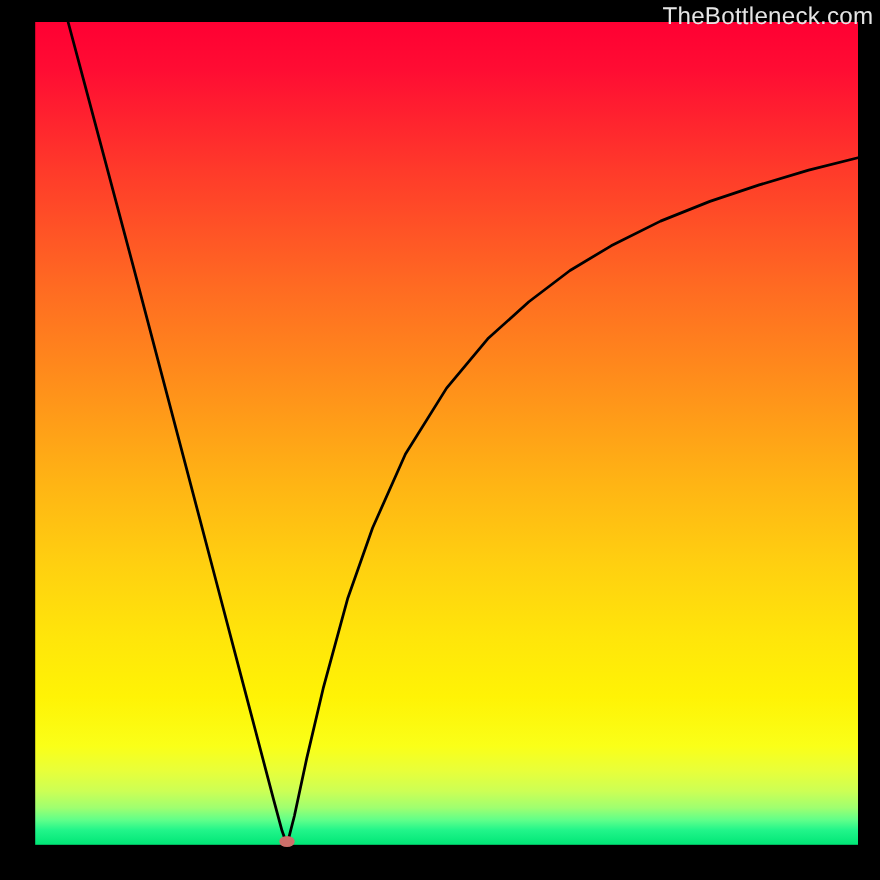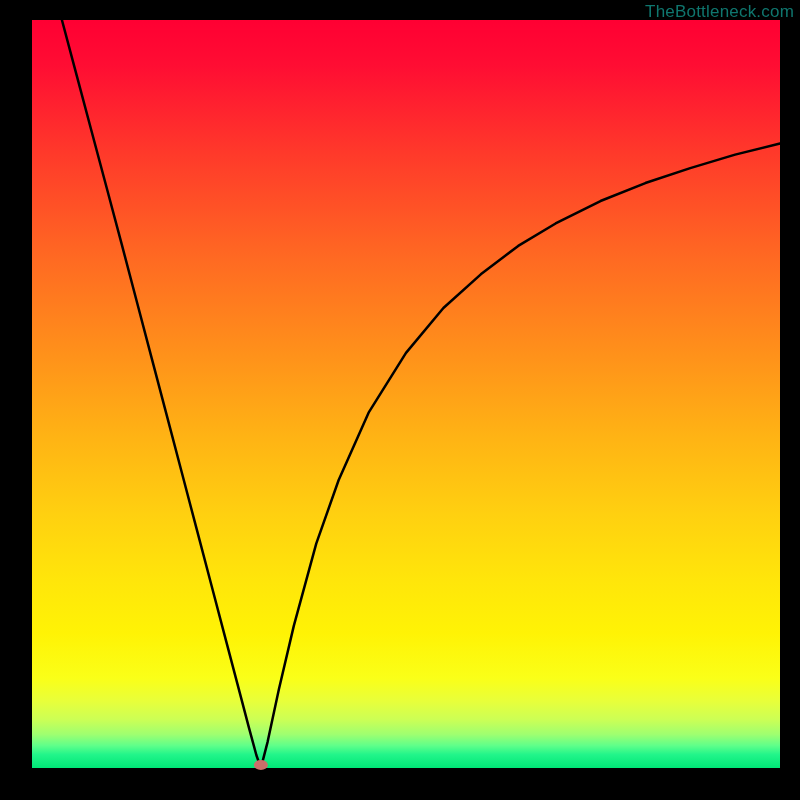--- a/index.html
+++ b/index.html
@@ -40,22 +40,22 @@
       #9fff70 95.5%,
       #5fff8a 97%,
       #22f58a 98.2%,
       #00e676 100%
     );
   }
   .watermark {
     position: absolute;
     top: 2px;
     right: 6px;
-    color: #0f766e;
-    font-size: 17px;
+    color: #e5e5e5;
+    font-size: 22px;
     font-weight: 400;
     letter-spacing: 0.2px;
     z-index: 5;
     user-select: none;
   }
   svg.curves {
     position: absolute;
     left: 0;
     top: 0;
     width: 748px;

